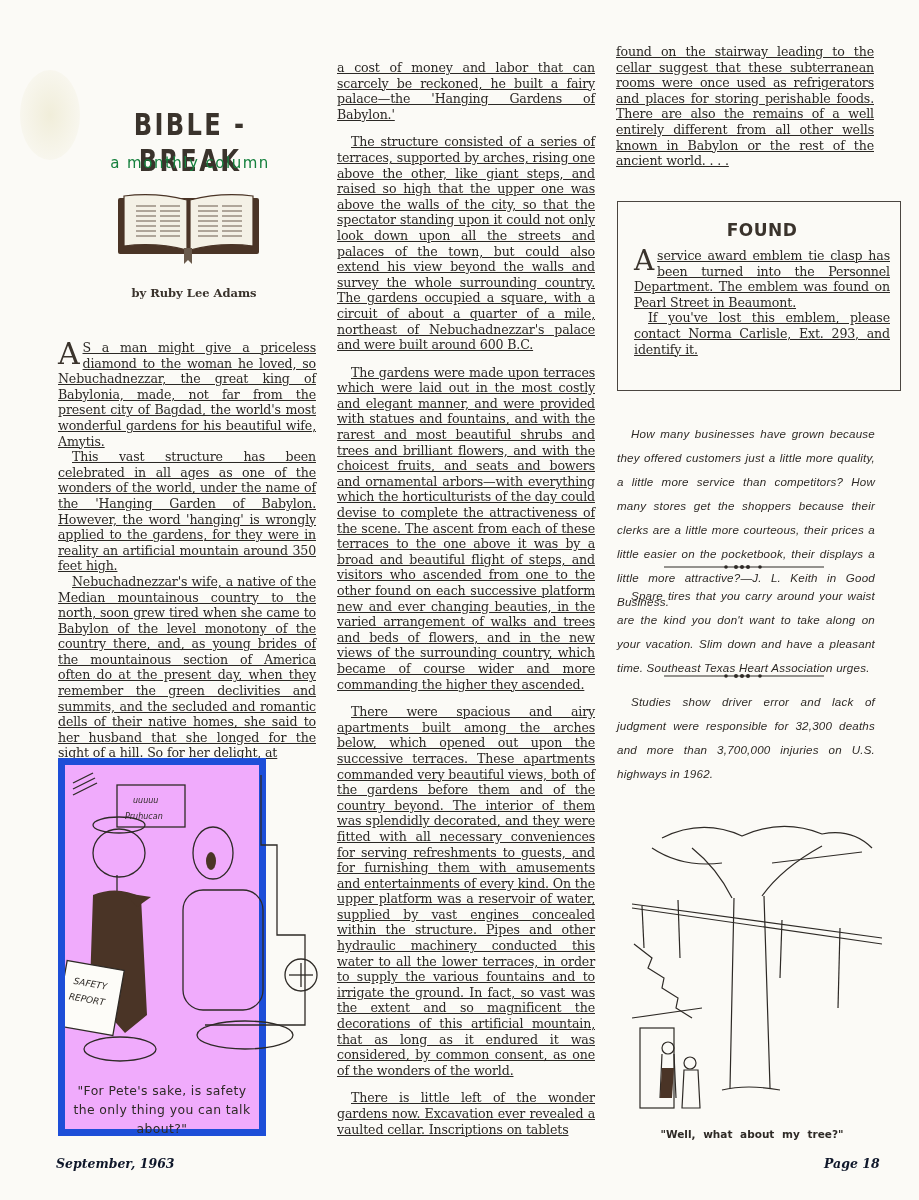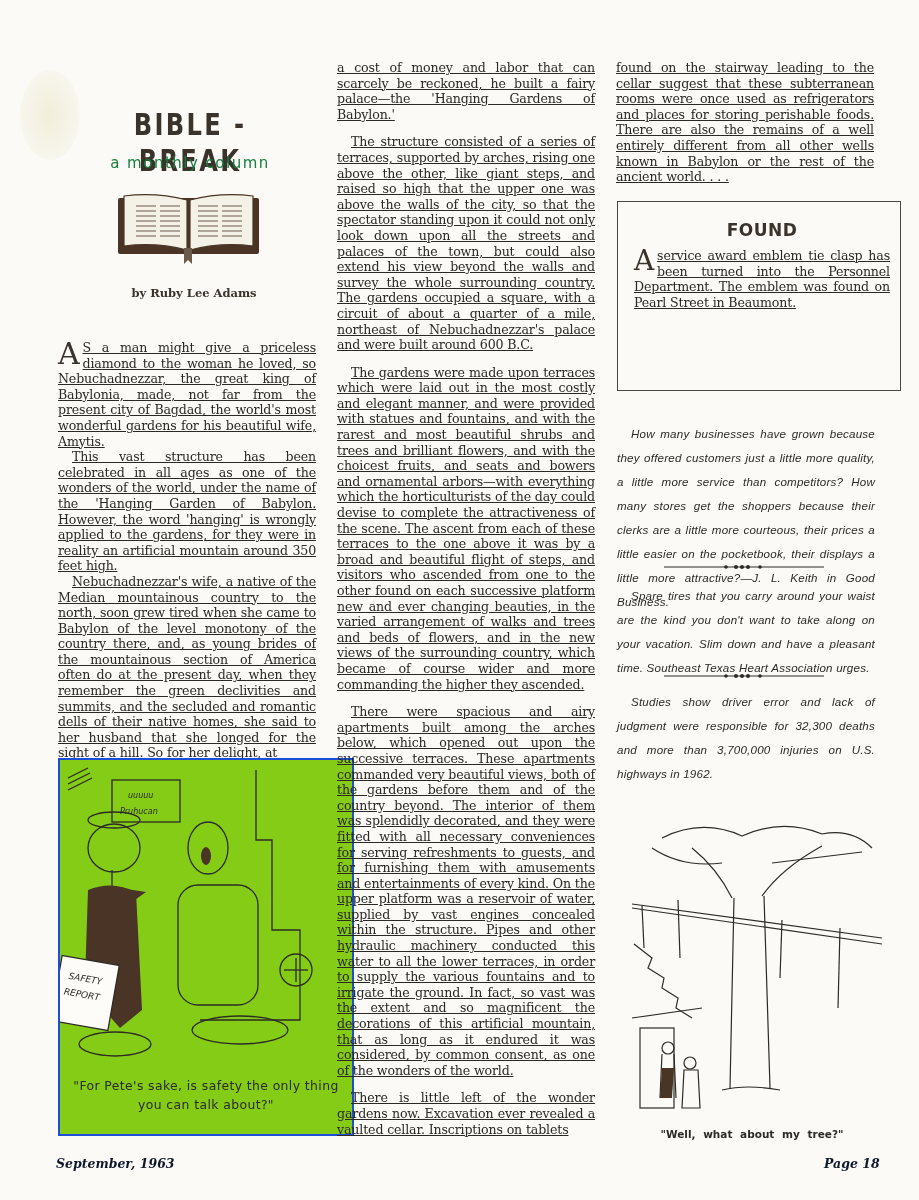--- a/index.html
+++ b/index.html
@@ -31,22 +31,22 @@
   .bible-icon { position: absolute; left: 116px; top: 192px; width: 145px; height: 75px; }
   .byline {
     position: absolute; left: 64px; top: 286px; width: 260px; text-align: center;
     font-family: "DejaVu Serif", serif; font-weight: bold; font-size: 11.5px; color: #3a332c;
   }
   .dropcap { float: left; font-size: 30px; line-height: 24px; margin: 2px 3px 0 0; color: #3a332c; }
   .dropcap-first { text-indent: 0 !important; }
 
   
   .cartoon1 {
-    position: absolute; left: 58px; top: 758px; width: 296px; height: 378px;
-    border: 2px solid #1d4ed8; background: #84cc16; box-sizing: border-box;
+    position: absolute; left: 58px; top: 758px; width: 208px; height: 378px;
+    border: 7px solid #1d4ed8; background: #f0abfc; box-sizing: border-box;
   }
   .cartoon1 svg { position: absolute; left: 0; top: 0; }
   .cap1 {
     position: absolute; left: 0; right: 0; top: 316px; text-align: center;
     font-family: "DejaVu Sans", sans-serif; font-size: 12.4px; line-height: 19px; color: #2e2a26;
     letter-spacing: 0.4px;
   }
 
   
   .found-box {
@@ -172,28 +172,29 @@
   <div class="gap"></div>
   <p>The structure consisted of a series of terraces, supported by arches, rising one above the other, like giant steps, and raised so high that the upper one was above the walls of the city, so that the spectator standing upon it could not only look down upon all the streets and palaces of the town, but could also extend his view beyond the walls and survey the whole surrounding country. The gardens occupied a square, with a circuit of about a quarter of a mile, northeast of Nebuchadnezzar's palace and were built around 600 B.C.</p>
   <div class="gap"></div>
   <p>The gardens were made upon terraces which were laid out in the most costly and elegant manner, and were provided with statues and fountains, and with the rarest and most beautiful shrubs and trees and brilliant flowers, and with the choicest fruits, and seats and bowers and ornamental arbors—with everything which the horticulturists of the day could devise to complete the attractiveness of the scene. The ascent from each of these terraces to the one above it was by a broad and beautiful flight of steps, and visitors who ascended from one to the other found on each successive platform new and ever changing beauties, in the varied arrangement of walks and trees and beds of flowers, and in the new views of the surrounding country, which became of course wider and more commanding the higher they ascended.</p>
   <div class="gap"></div>
   <p>There were spacious and airy apartments built among the arches below, which opened out upon the successive terraces. These apartments commanded very beautiful views, both of the gardens before them and of the country beyond. The interior of them was splendidly decorated, and they were fitted with all necessary conveniences for serving refreshments to guests, and for furnishing them with amusements and entertainments of every kind. On the upper platform was a reservoir of water, supplied by vast engines concealed within the structure. Pipes and other hydraulic machinery conducted this water to all the lower terraces, in order to supply the various fountains and to irrigate the ground. In fact, so vast was the extent and so magnificent the decorations of this artificial mountain, that as long as it endured it was considered, by common consent, as one of the wonders of the world.</p>
   <div class="gap"></div>
   <p>There is little left of the wonder gardens now. Excavation ever revealed a vaulted cellar. Inscriptions on tablets</p>
 </div>
 
-<div class="col body-text" style="left:616px; top:60px; width:258px;">
+<div class="col body-text" style="left:616px; top:44px; width:258px;">
   <p class="noind">found on the stairway leading to the cellar suggest that these subterranean rooms were once used as refrigerators and places for storing perishable foods. There are also the remains of a well entirely different from all other wells known in Babylon or the rest of the ancient world. . . .</p>
 </div>
 
 <div class="found-box">
   <div class="found-title">FOUND</div>
   <div class="body-text">
     <p class="dropcap-first"><span class="dropcap">A</span><span>service award emblem tie clasp has been turned into the Personnel Department. The emblem was found on Pearl Street in Beaumont.</span></p>
+    <p>If you've lost this emblem, please contact Norma Carlisle, Ext. 293, and identify it.</p>
   </div>
 </div>
 
 <p class="italic-note" style="position:absolute; left:617px; top:422px; width:258px;">How many businesses have grown because they offered customers just a little more quality, a little more service than competitors? How many stores get the shoppers because their clerks are a little more courteous, their prices a little easier on the pocketbook, their displays a little more attractive?—J. L. Keith in Good Business.</p>
 
 <svg class="divider" style="top:563px;" viewBox="0 0 160 8">
   <line x1="0" y1="4" x2="160" y2="4" stroke="#2e2a26" stroke-width="1.2"></line>
   <circle cx="62" cy="4" r="1.8" fill="#2e2a26"></circle>
     <circle cx="72" cy="4" r="2" fill="#2e2a26"></circle>
   <circle cx="78" cy="4" r="2" fill="#2e2a26"></circle>

